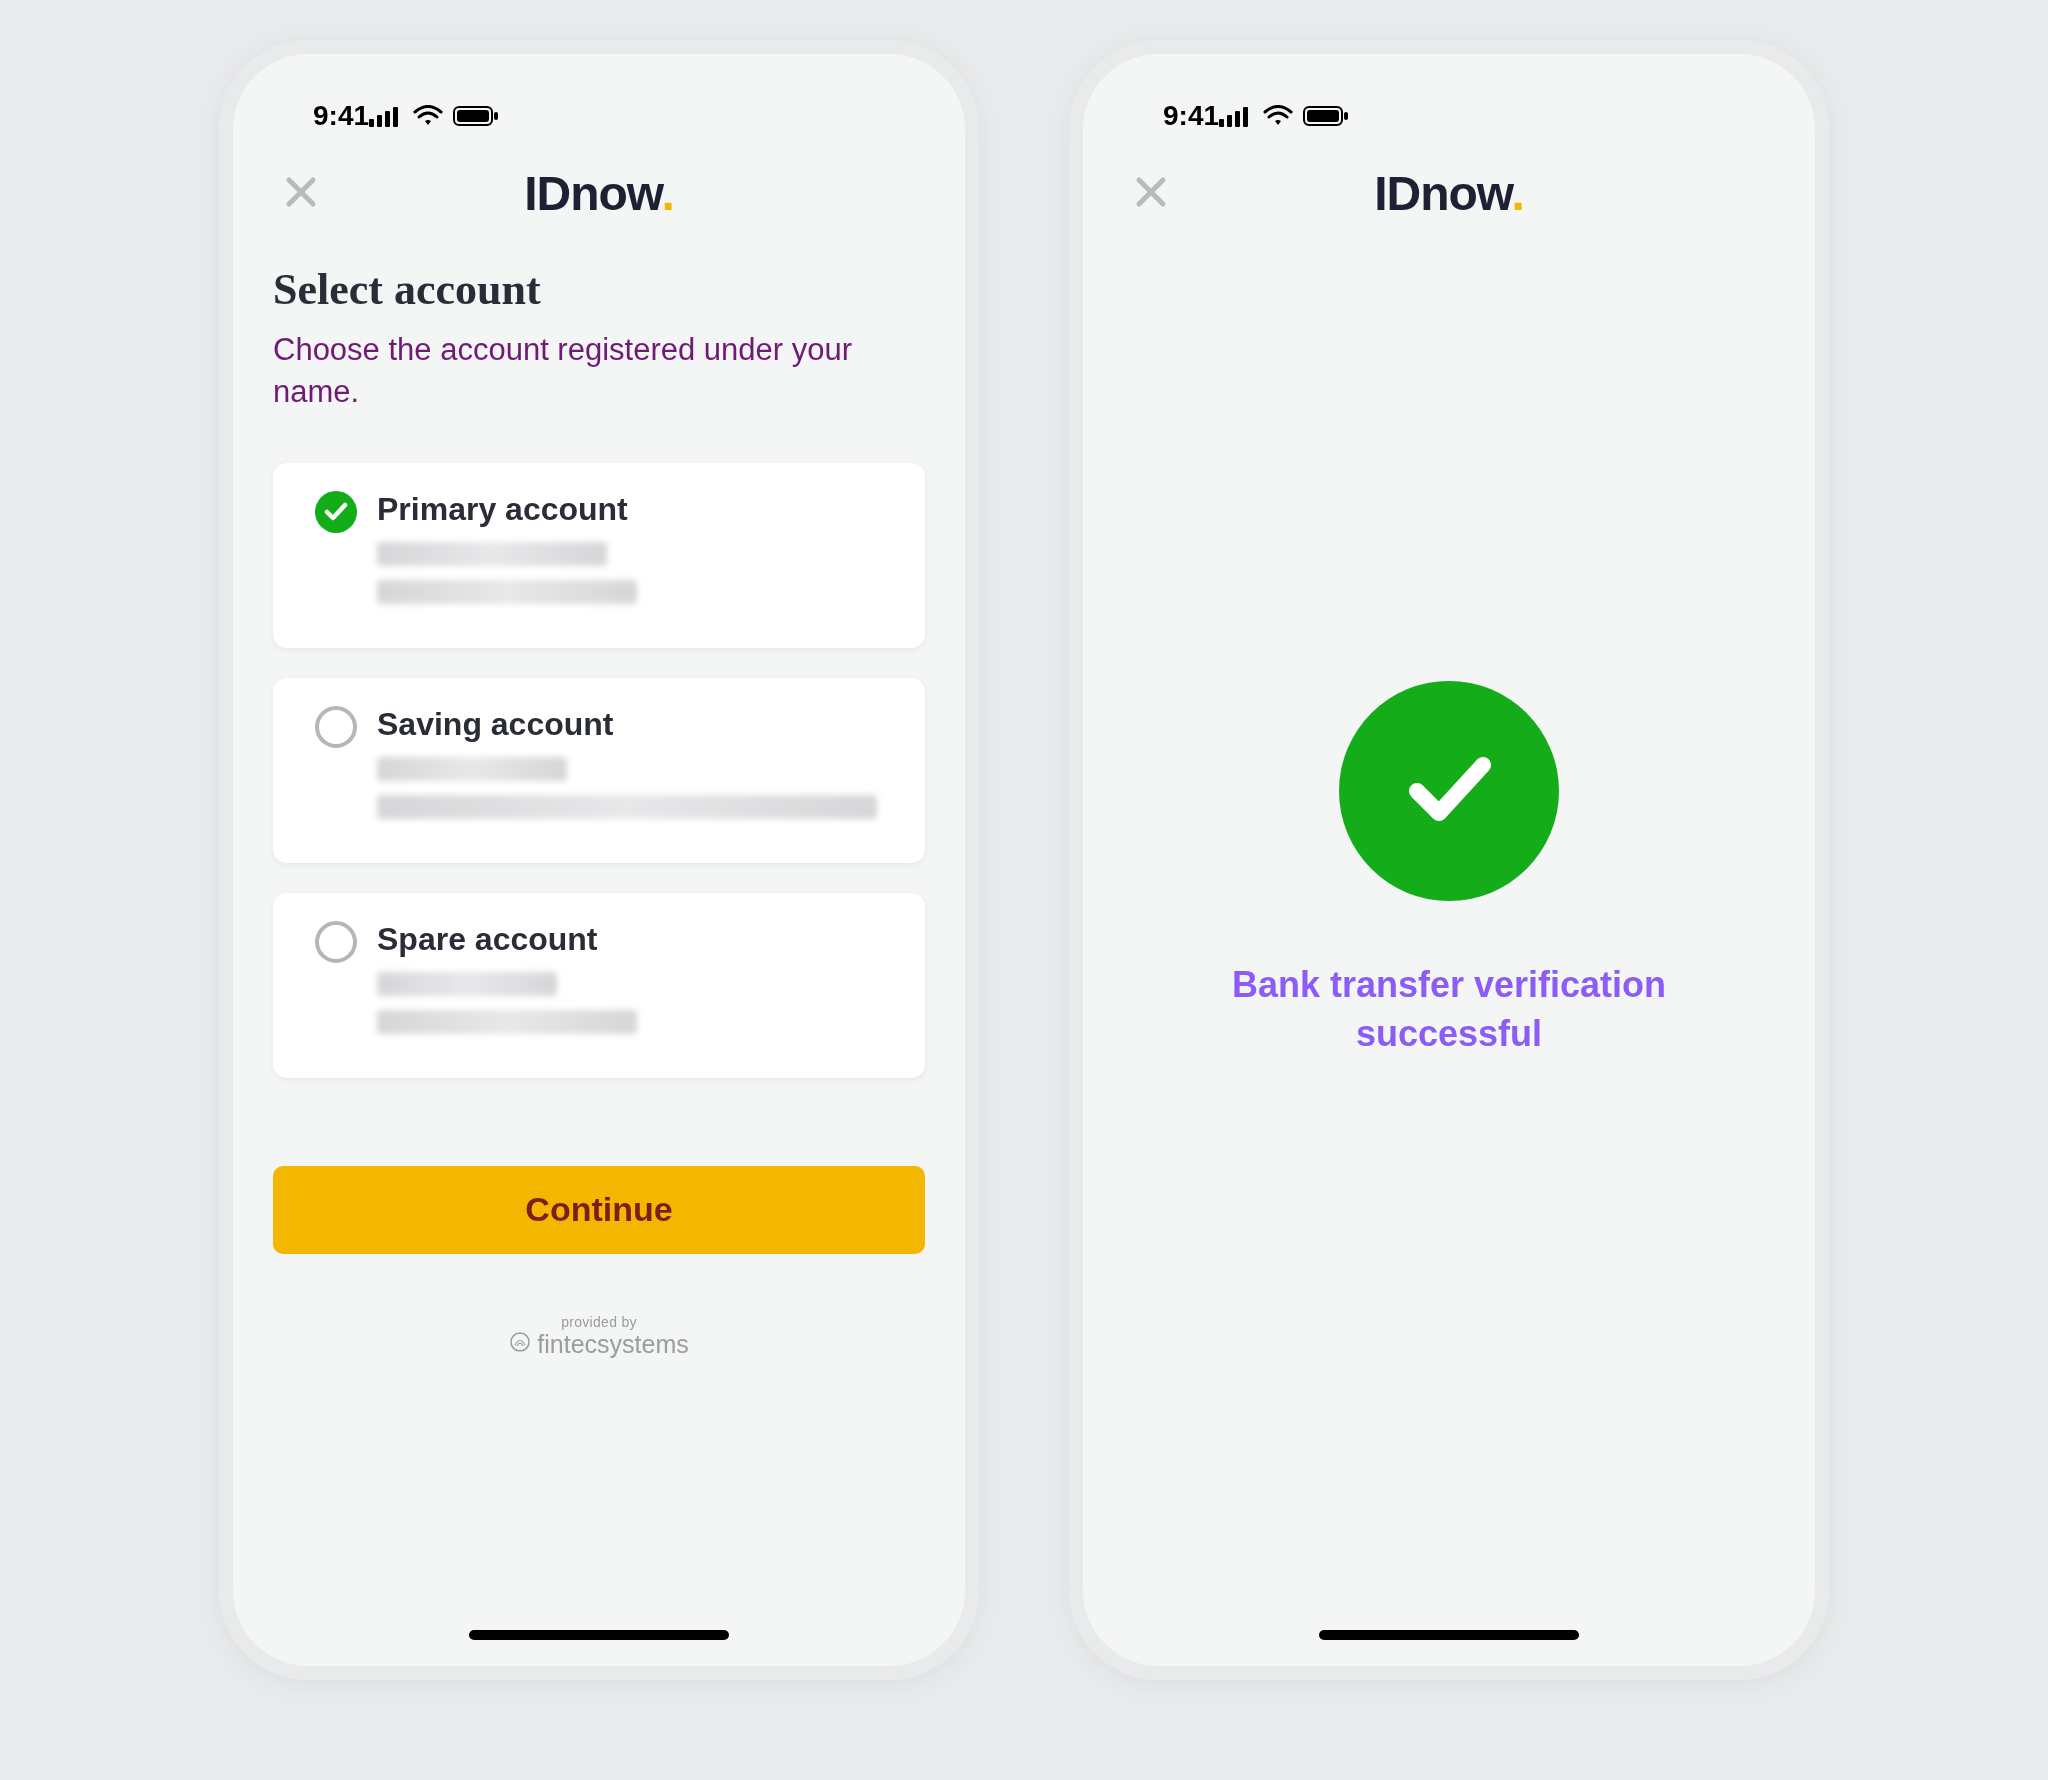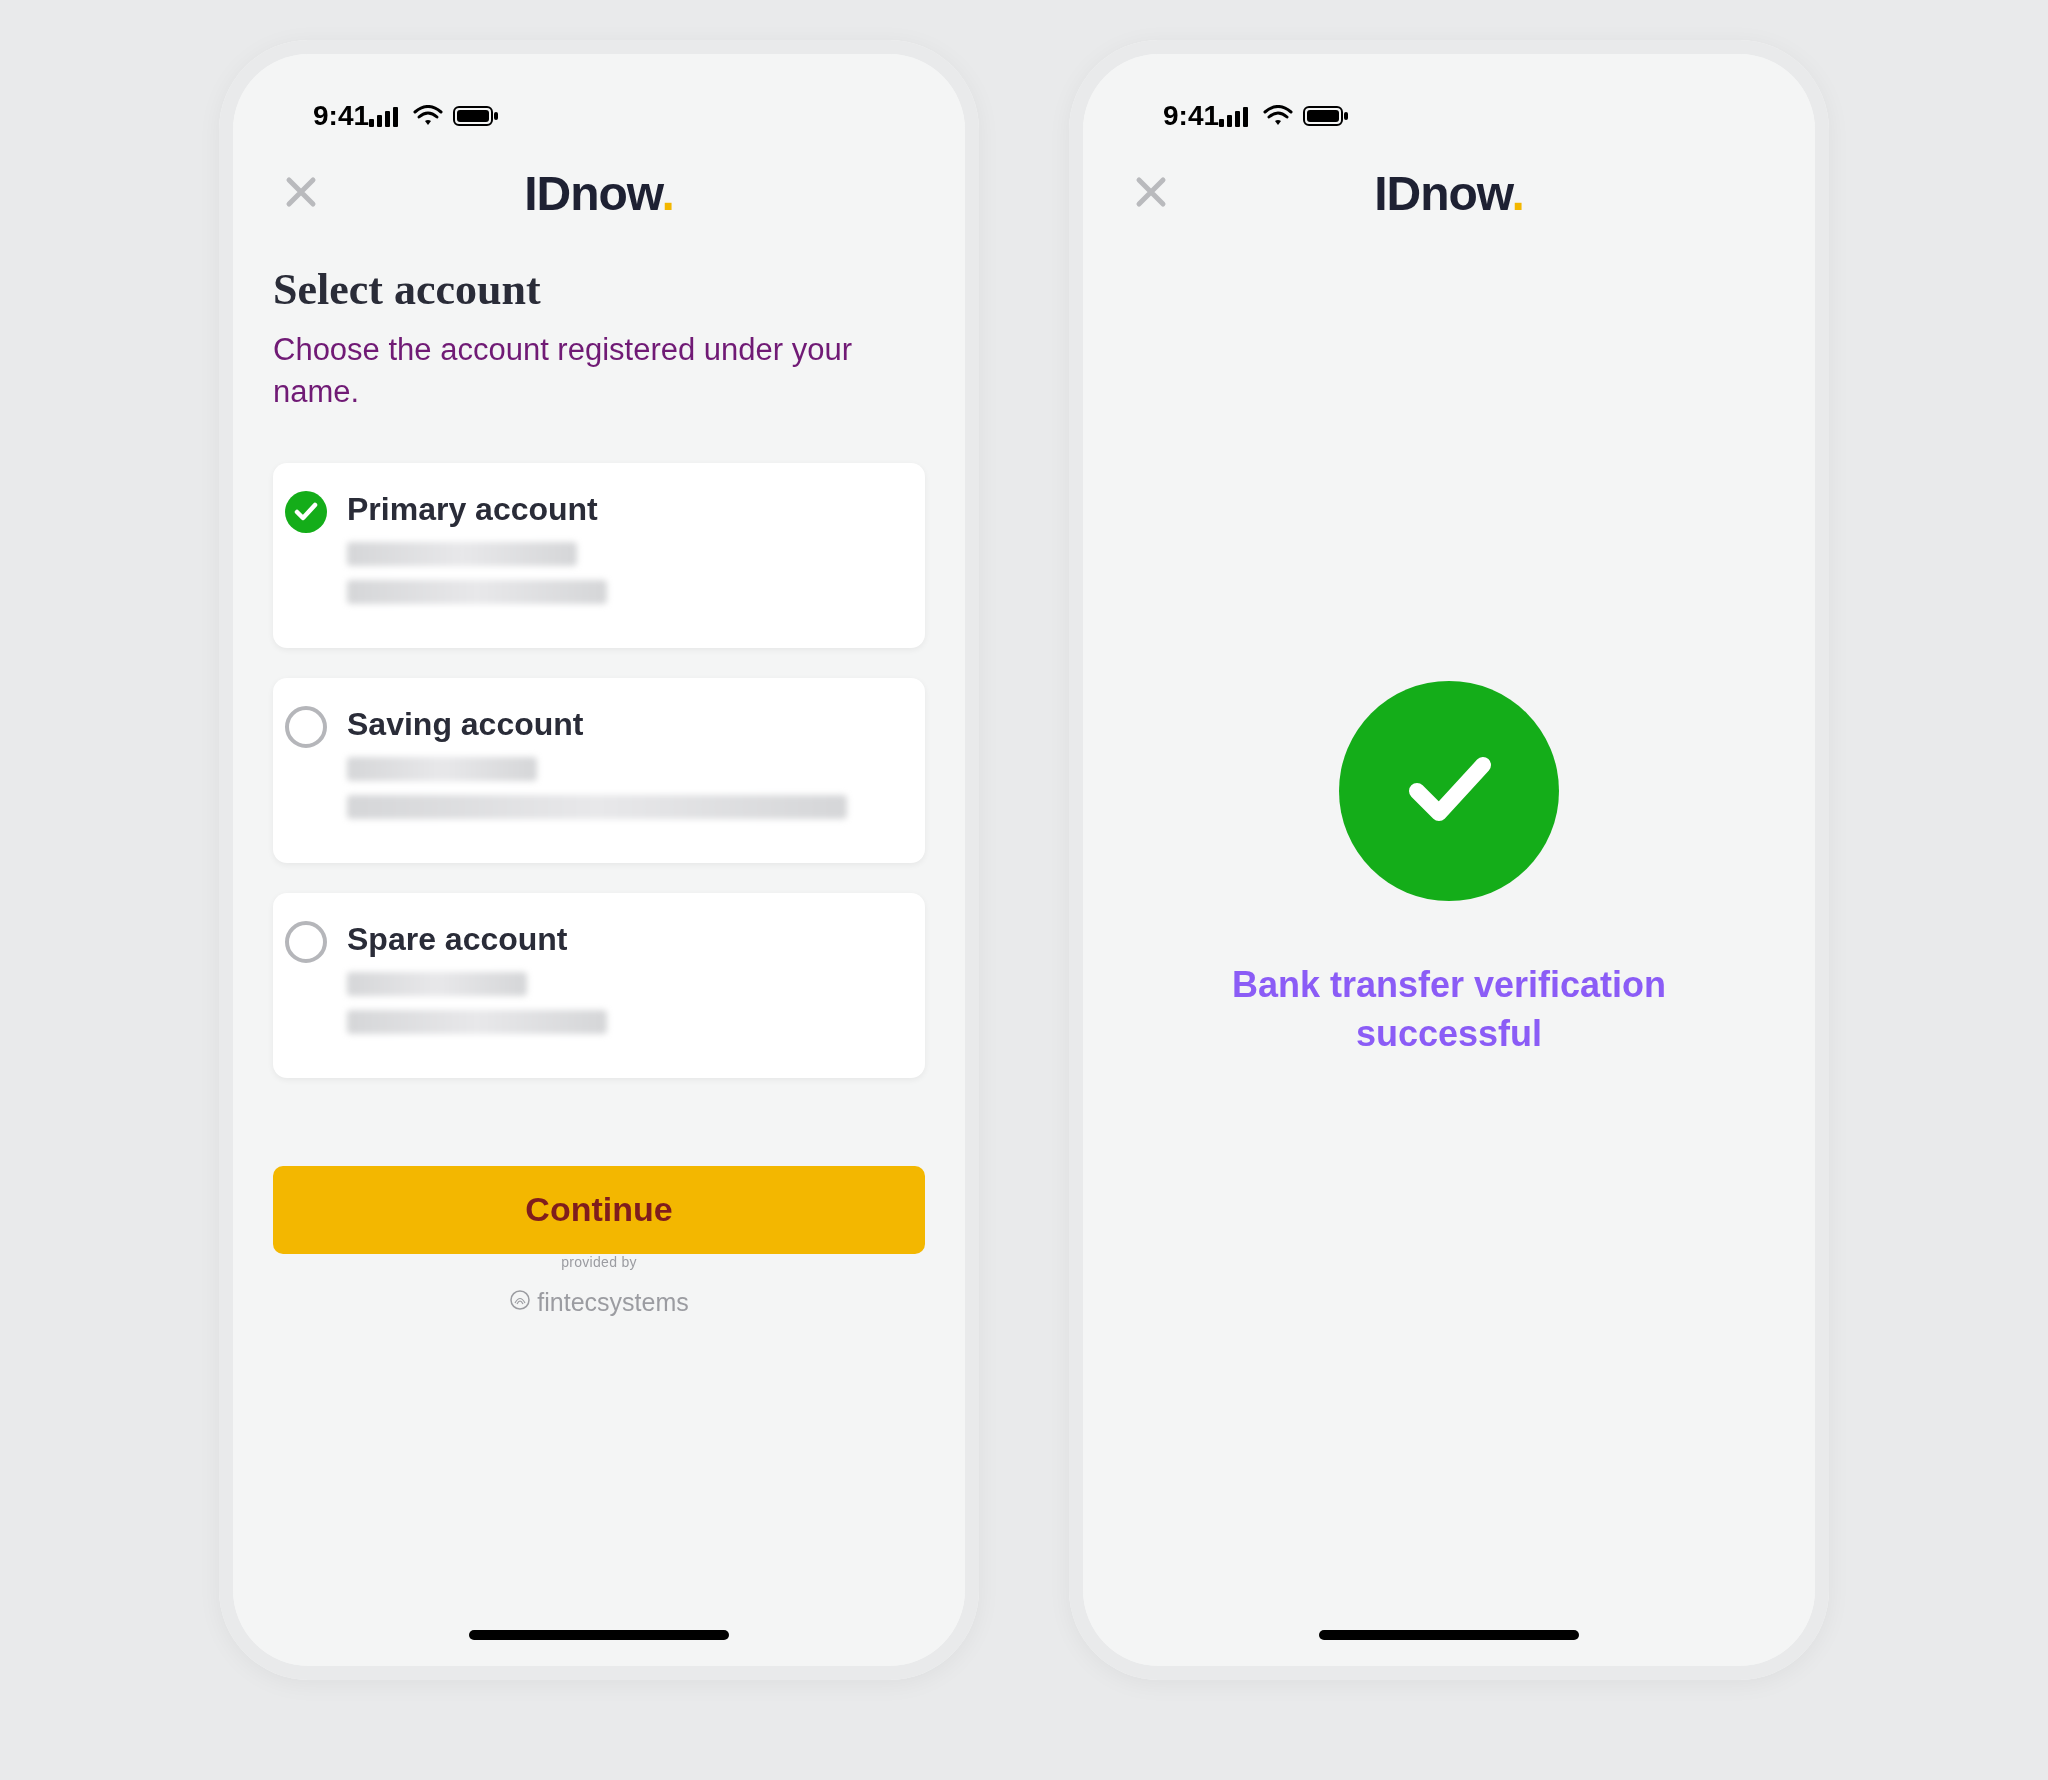--- a/index.html
+++ b/index.html
@@ -88,21 +88,21 @@
     color: #701a75;
     line-height: 1.35;
     margin-bottom: 50px;
   }
 
   
   .account-card {
     background: #ffffff;
     border-radius: 14px;
     box-shadow: 0 2px 6px rgba(0,0,0,0.06);
-    padding: 28px 26px 30px 12px;
+    padding: 28px 26px 30px 42px;
     margin-bottom: 30px;
     display: flex;
     gap: 20px;
     cursor: pointer;
   }
   .radio {
     width: 42px; height: 42px;
     border-radius: 50%;
     flex-shrink: 0;
     display:flex; align-items:center; justify-content:center;
@@ -141,27 +141,28 @@
     border-radius: 10px;
     background: #f3b700;
     color: #7f1d1d;
     font-size: 34px;
     font-weight: 600;
     cursor: pointer;
   }
 
   
   .provided {
+    margin-top: 60px;
     text-align: left;
     color: #9b9ca1;
     font-size: 18px;
     display:flex;
     flex-direction:column;
     align-items:center;
-    gap:18px;
+    gap:0;
   }
   .provided .by { font-size: 14px; letter-spacing: 0.3px; }
   .provided .brand { font-size: 25px; display:flex; align-items:center; gap:6px; }
 
   
   .home-indicator {
     position:absolute;
     bottom: 26px;
     left:50%;
     transform:translateX(-50%);

